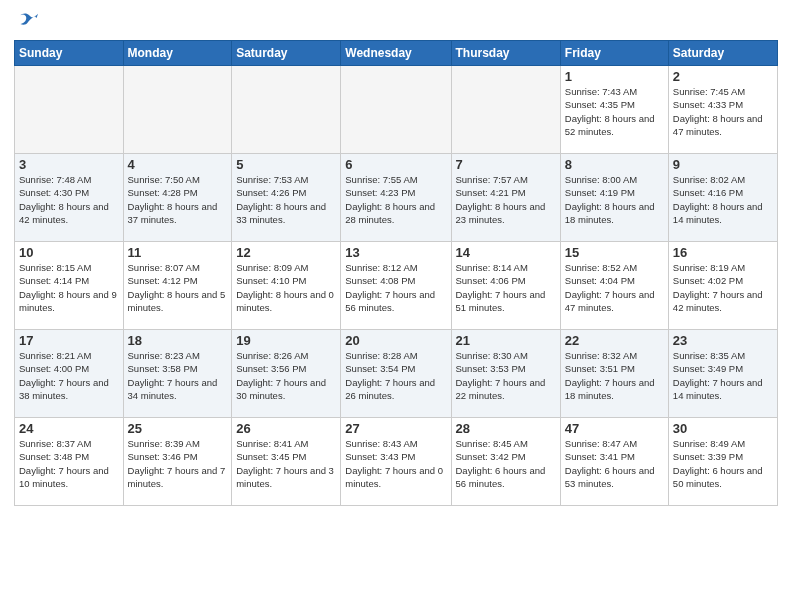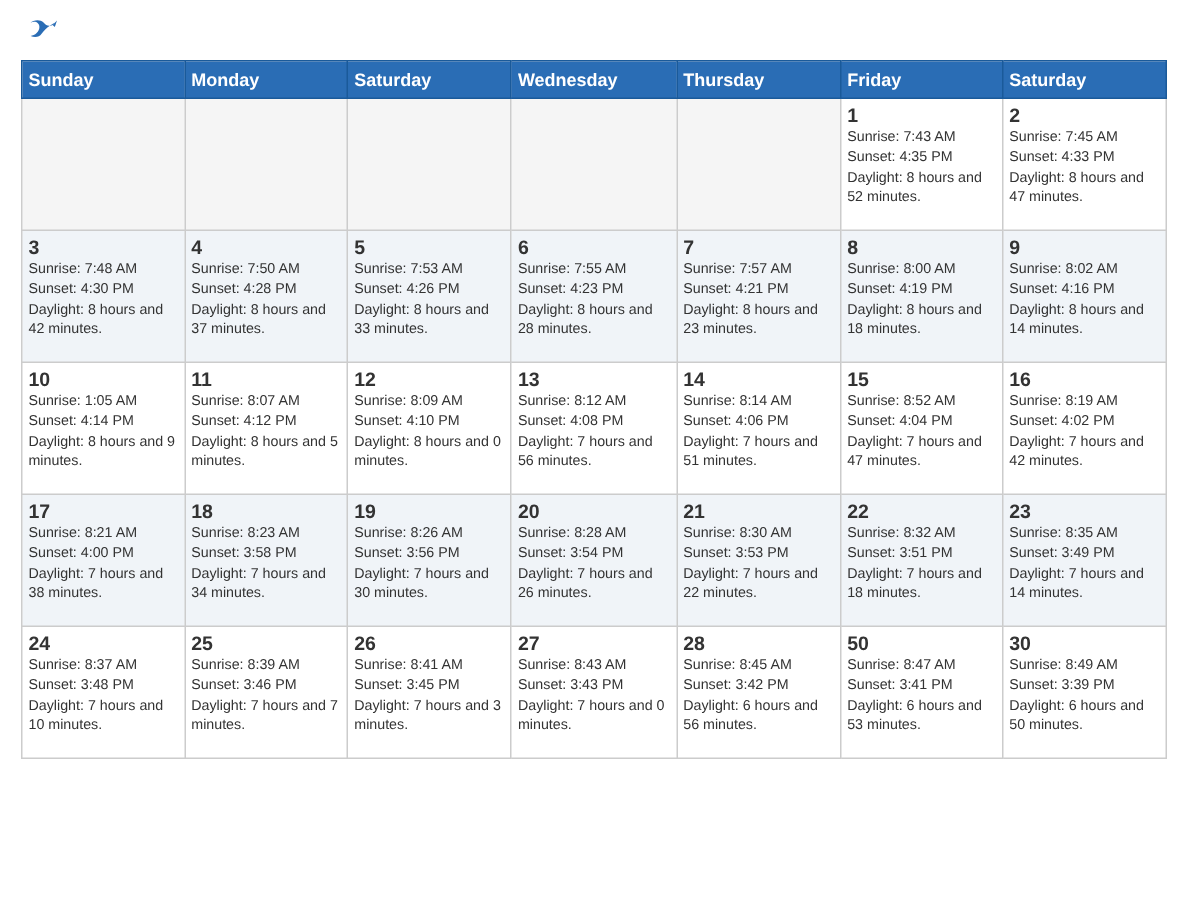--- a/index.html
+++ b/index.html
@@ -189,21 +189,21 @@
           <td style="background: rgb(240, 244, 248);">
             <div class="day-number">9</div>
             <div class="day-info" style="white-space: pre-line;">Sunrise: 8:02 AM
 Sunset: 4:16 PM
 Daylight: 8 hours and 14 minutes.</div>
           </td>
         </tr>
         <tr>
           <td>
             <div class="day-number">10</div>
-            <div class="day-info" style="white-space: pre-line;">Sunrise: 1:05 AM
+            <div class="day-info" style="white-space: pre-line;">Sunrise: 8:15 AM
 Sunset: 4:14 PM
 Daylight: 8 hours and 9 minutes.</div>
           </td>
           <td>
             <div class="day-number">11</div>
             <div class="day-info" style="white-space: pre-line;">Sunrise: 8:07 AM
 Sunset: 4:12 PM
 Daylight: 8 hours and 5 minutes.</div>
           </td>
           <td>
@@ -306,21 +306,21 @@
 Sunset: 3:43 PM
 Daylight: 7 hours and 0 minutes.</div>
           </td>
           <td>
             <div class="day-number">28</div>
             <div class="day-info" style="white-space: pre-line;">Sunrise: 8:45 AM
 Sunset: 3:42 PM
 Daylight: 6 hours and 56 minutes.</div>
           </td>
           <td>
-            <div class="day-number">50</div>
+            <div class="day-number">47</div>
             <div class="day-info" style="white-space: pre-line;">Sunrise: 8:47 AM
 Sunset: 3:41 PM
 Daylight: 6 hours and 53 minutes.</div>
           </td>
           <td>
             <div class="day-number">30</div>
             <div class="day-info" style="white-space: pre-line;">Sunrise: 8:49 AM
 Sunset: 3:39 PM
 Daylight: 6 hours and 50 minutes.</div>
           </td>

